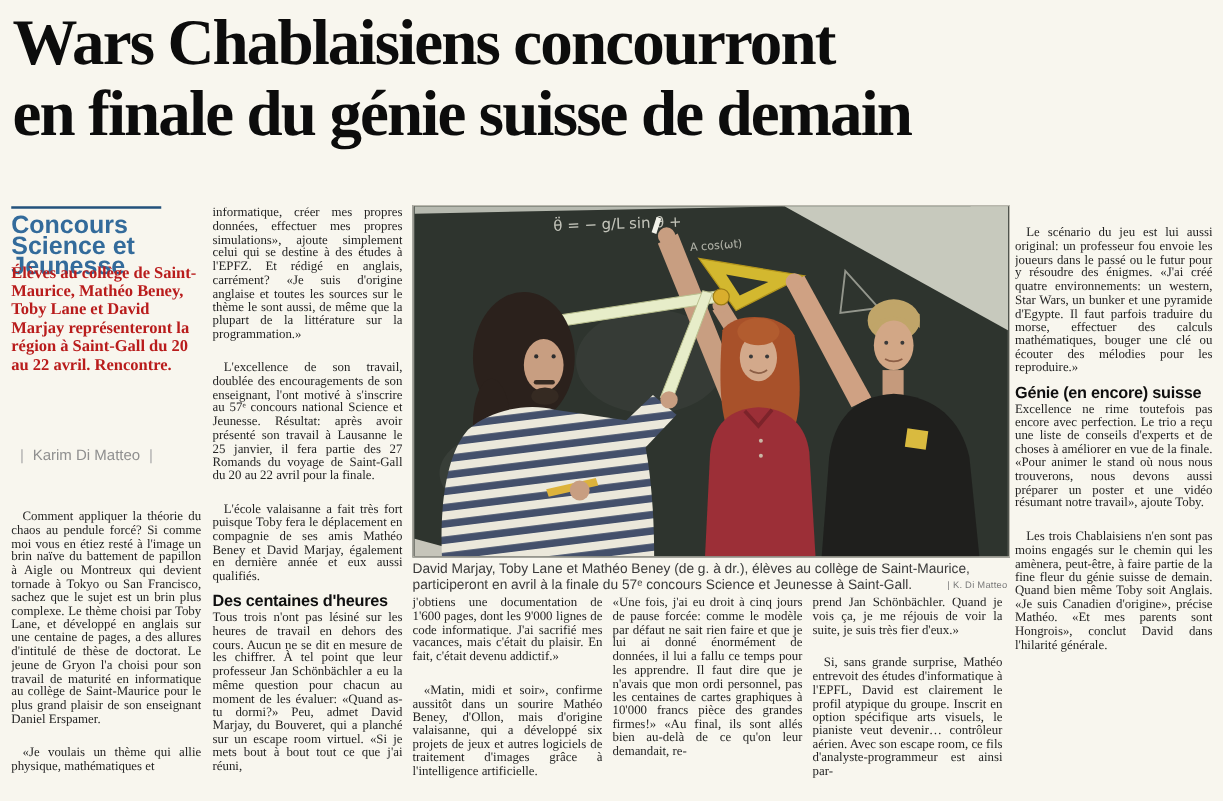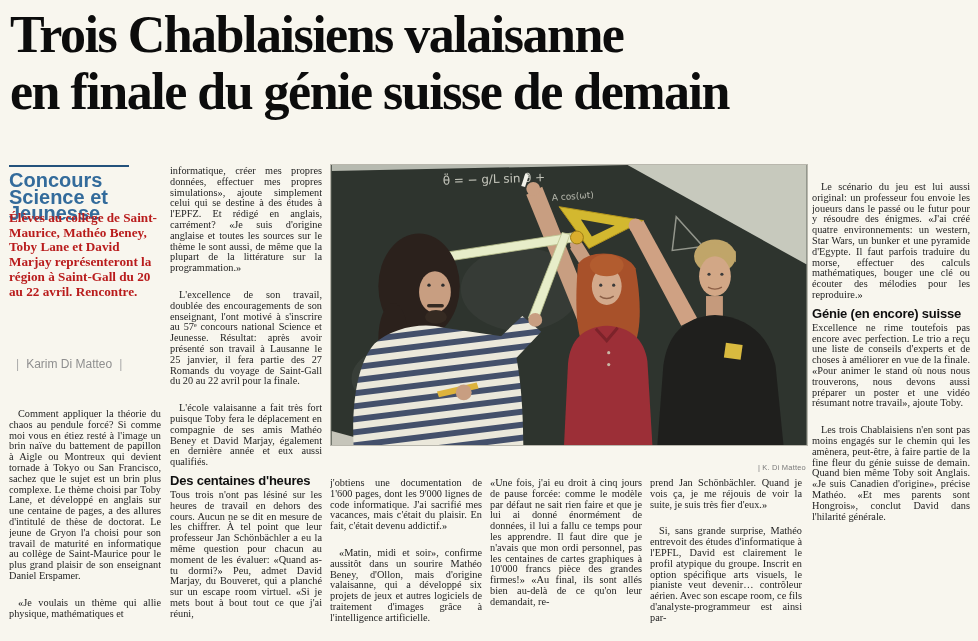--- a/index.html
+++ b/index.html
@@ -54,21 +54,21 @@
     font-family:"Liberation Sans", sans-serif;font-size:11px;line-height:12.8px;color:#3a3a3a;
   }
   .caption .credit{
     position:absolute;right:2px;bottom:1px;font-size:7.5px;color:#7a7a7a;letter-spacing:0.2px;
   }
 </style>
 </head>
 <body>
 
 <div class="headline">
-  <div>Trois Chablaisiens valaisanne</div>
+  <div>Wars Chablaisiens concourront</div>
   <div>en finale du génie suisse de demain</div>
 </div>
 
 <div class="kicker-rule"></div>
 <div class="kicker">Concours Science et Jeunesse</div>
 <div class="lede">Élèves au collège de Saint-Maurice, Mathéo Beney, Toby Lane et David Marjay représenteront la région à Saint-Gall du 20 au 22 avril. Rencontre.</div>
 <div class="byline">
   <span class="bar">|</span><span>Karim Di Matteo</span><span class="bar">|</span>
 </div>
 
@@ -177,14 +177,15 @@
     <circle cx="98" cy="121" r="1.7" fill="#2e2e2e"></circle>
     <circle cx="112" cy="121" r="1.7" fill="#2e2e2e"></circle>
     <path d="M22,282 C20,236 27,198 43,180 C61,164 91,158 113,164 L181,174 C189,198 193,240 193,282 Z" fill="url(#stripes)"></path>
     <polygon points="106,228 146,219 148,225 108,234" fill="#ddb33c"></polygon>
     <circle cx="133" cy="229" r="8" fill="#c89e81"></circle>
   </g>
 </svg>
 </div>
 
 <div class="caption">
+  <span>David Marjay, Toby Lane et Mathéo Beney (de g. à dr.), élèves au collège de Saint-Maurice, participeront en avril à la finale du 57ᵉ concours Science et Jeunesse à Saint-Gall.</span>
   <span class="credit">| K. Di Matteo</span>
 </div>
 
 </body></html>

